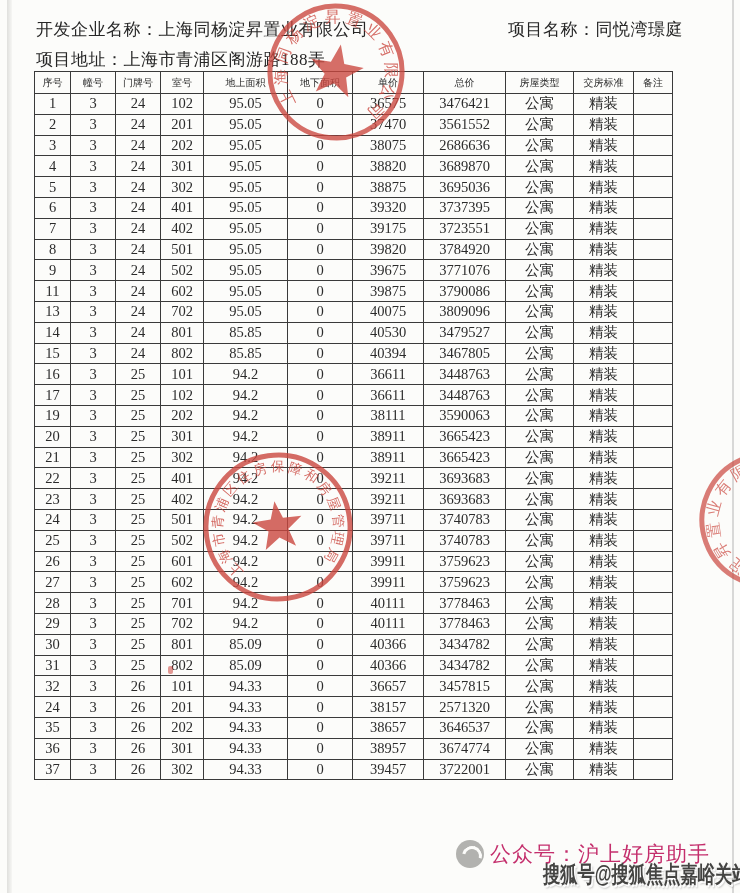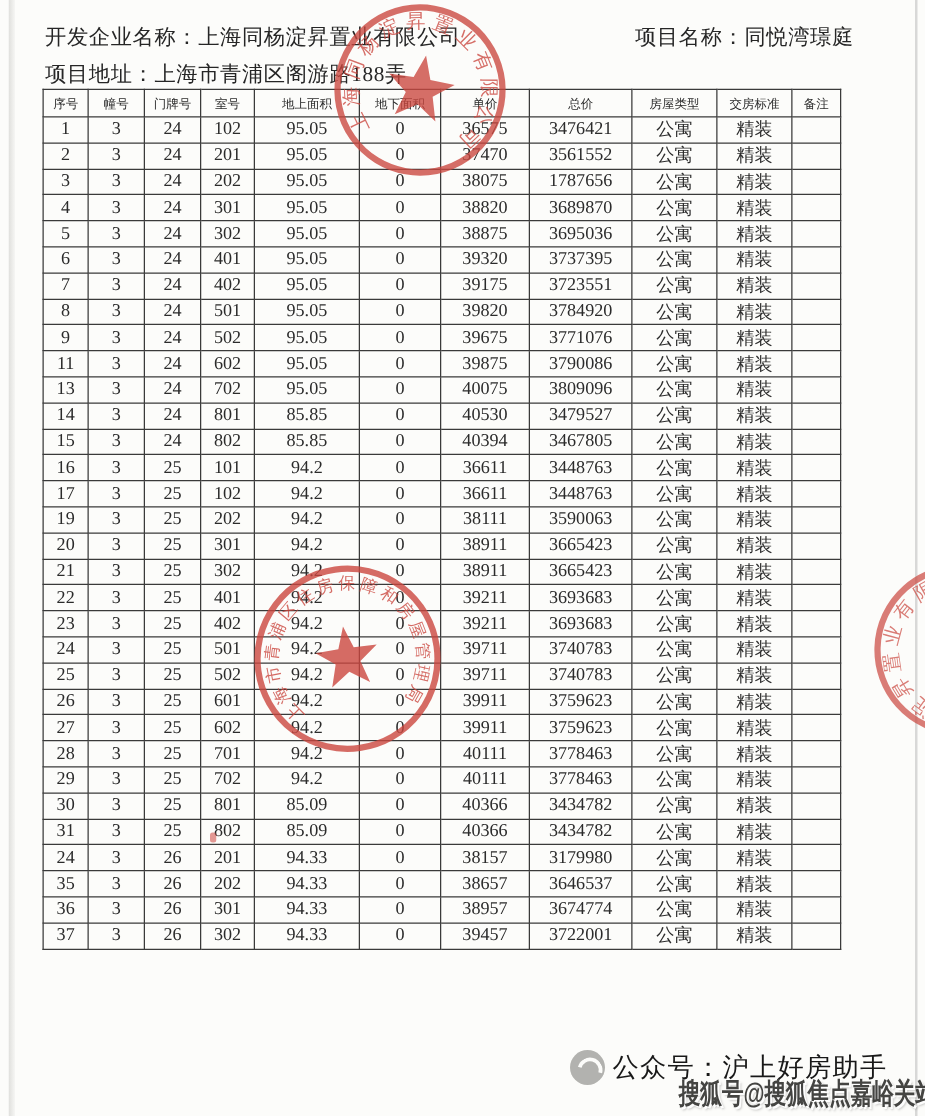--- a/index.html
+++ b/index.html
@@ -37,21 +37,21 @@
   svg.seal{position:absolute;z-index:20;pointer-events:none;}
   .seal-a{left:226px;top:-38px;}
   .seal-b{left:158px;top:407px;}
   .seal-c{left:658px;top:410px;}
 
   .speck{position:absolute;left:168px;top:666px;width:5px;height:8px;border-radius:2px;
     background:rgba(205,70,62,.55);z-index:21;}
 
   .wm-gray{
     position:absolute;left:456px;top:840px;display:flex;align-items:center;gap:6px;
-    color:#000000;z-index:25;opacity:.9;white-space:nowrap;
+    color:#be185d;z-index:25;opacity:.9;white-space:nowrap;
   }
   .wm-gray .wm-text{font-size:21px;letter-spacing:1px;font-family:"Liberation Sans","DejaVu Sans",sans-serif;}
   .wm-logo{
     position:relative;width:28px;height:28px;border-radius:50%;
     background:#ababa7;flex:0 0 auto;
   }
   .wm-logo::after{
     content:"";position:absolute;left:6px;top:6px;width:14px;height:14px;
     border:3px solid #fcfcfa;border-left-color:transparent;border-bottom-color:transparent;
     border-radius:50%;transform:rotate(-30deg);
@@ -140,21 +140,21 @@
           <td></td>
         </tr>
         <tr>
           <td>3</td>
           <td>3</td>
           <td>24</td>
           <td>202</td>
           <td>95.05</td>
           <td>0</td>
           <td>38075</td>
-          <td>1787656</td>
+          <td>2686636</td>
           <td>公寓</td>
           <td>精装</td>
           <td></td>
         </tr>
         <tr>
           <td>4</td>
           <td>3</td>
           <td>24</td>
           <td>301</td>
           <td>95.05</td>
@@ -466,33 +466,46 @@
         </tr>
         <tr>
           <td>31</td>
           <td>3</td>
           <td>25</td>
           <td>802</td>
           <td>85.09</td>
           <td>0</td>
           <td>40366</td>
           <td>3434782</td>
+          <td>公寓</td>
+          <td>精装</td>
+          <td></td>
+        </tr>
+        <tr>
+          <td>32</td>
+          <td>3</td>
+          <td>26</td>
+          <td>101</td>
+          <td>94.33</td>
+          <td>0</td>
+          <td>36657</td>
+          <td>3457815</td>
           <td>公寓</td>
           <td>精装</td>
           <td></td>
         </tr>
         <tr>
           <td>24</td>
           <td>3</td>
           <td>26</td>
           <td>201</td>
           <td>94.33</td>
           <td>0</td>
           <td>38157</td>
-          <td>3179980</td>
+          <td>2571320</td>
           <td>公寓</td>
           <td>精装</td>
           <td></td>
         </tr>
         <tr>
           <td>35</td>
           <td>3</td>
           <td>26</td>
           <td>202</td>
           <td>94.33</td>

